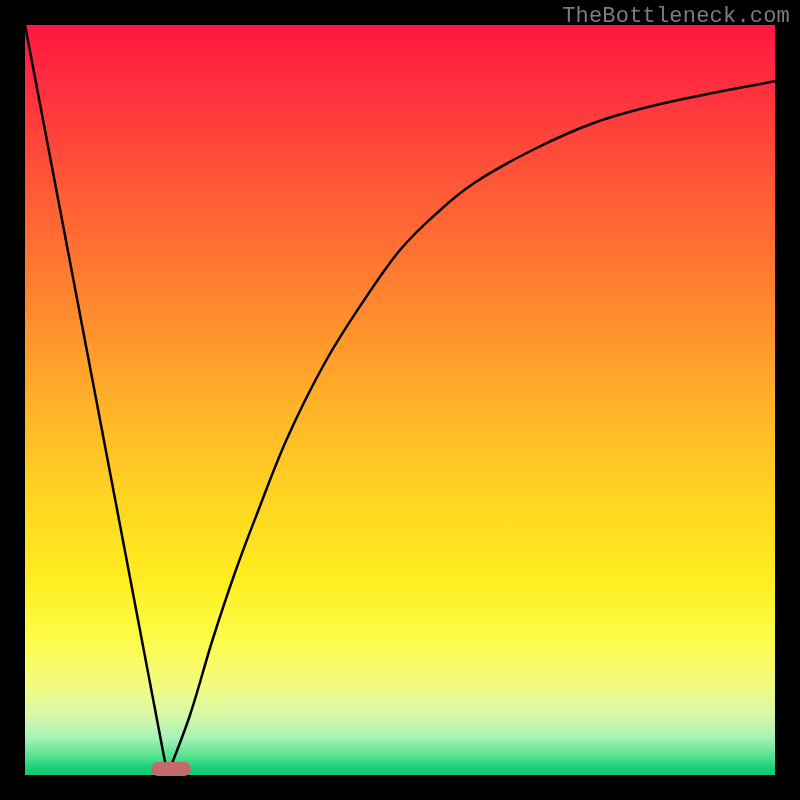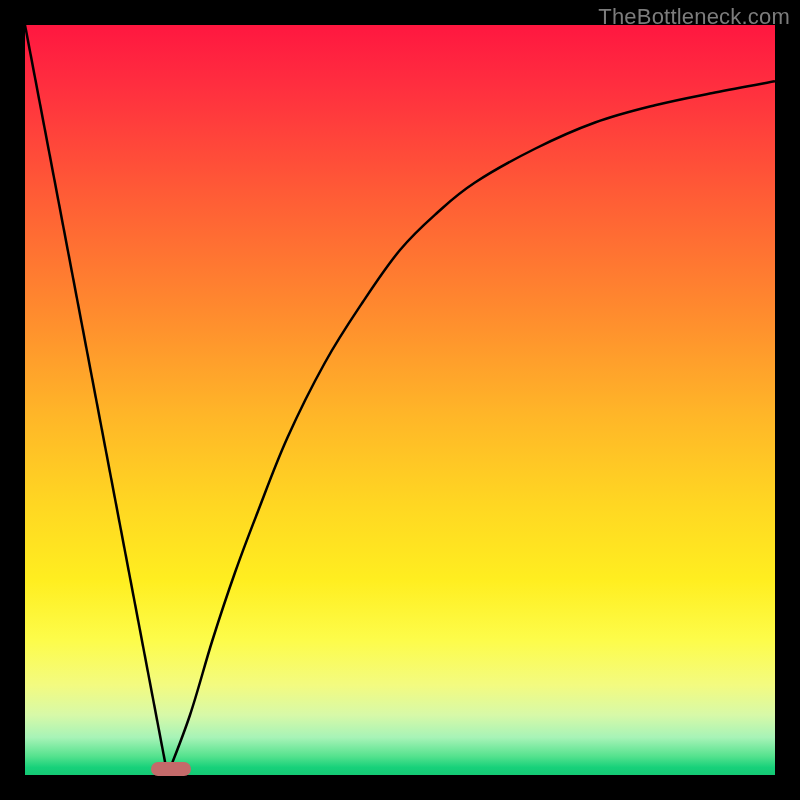--- a/index.html
+++ b/index.html
@@ -42,20 +42,21 @@
     );
   }
   .watermark {
     position: absolute;
     top: 4px;
     right: 10px;
     color: #7c7c7c;
     font-size: 22px;
     letter-spacing: 0.2px;
     user-select: none;
+    font-family: Liberation Mono, monospace;
   }
   svg.curve {
     position: absolute;
     left: 0;
     top: 0;
     width: 750px;
     height: 750px;
   }
   .marker {
     position: absolute;

